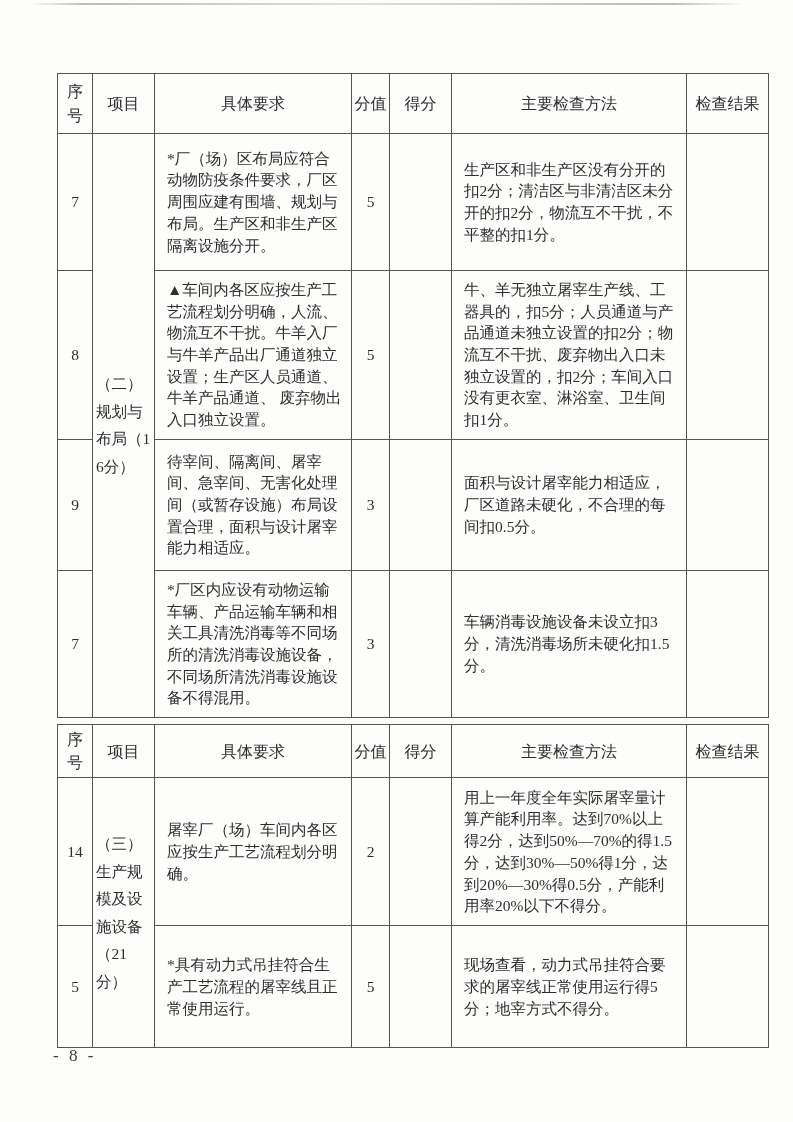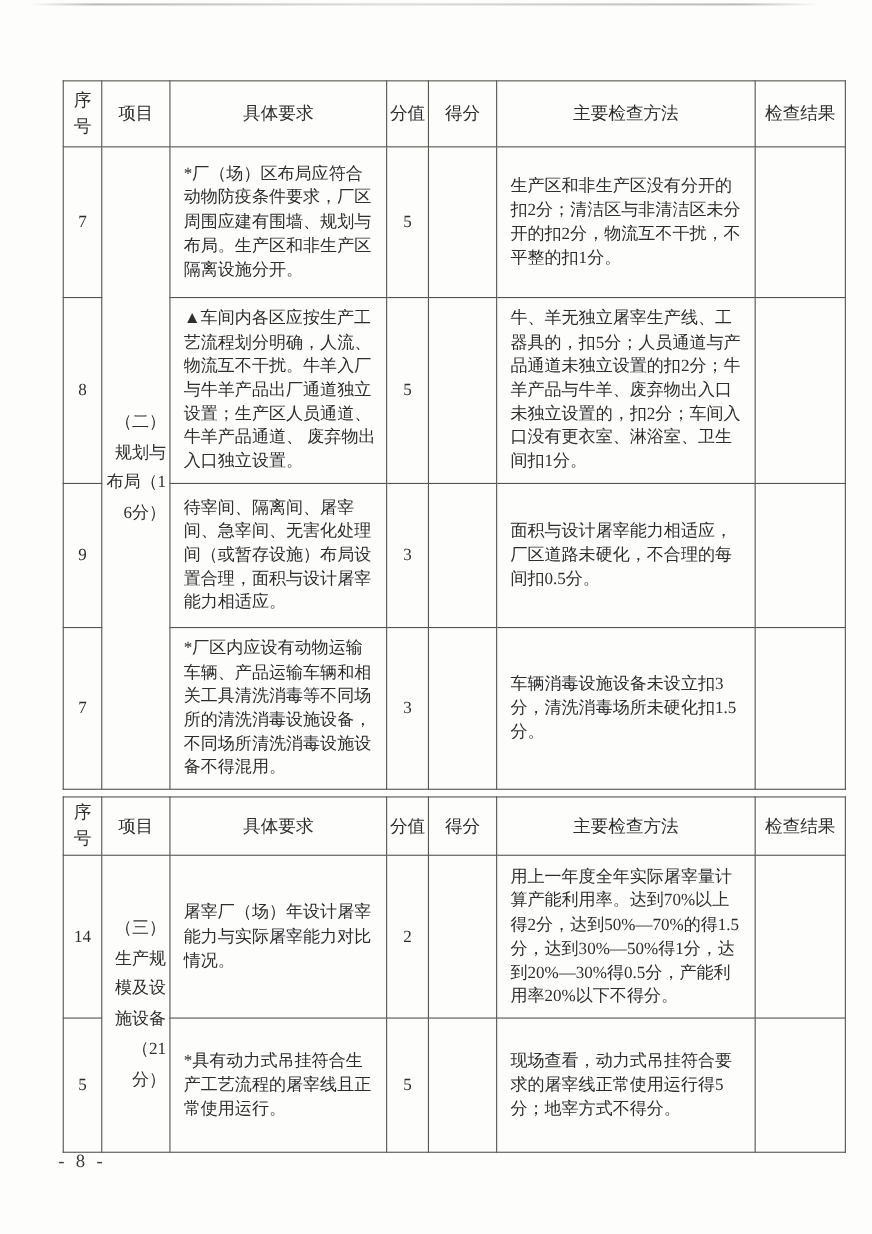--- a/index.html
+++ b/index.html
@@ -48,21 +48,21 @@
     word-break: break-all;
   }
   td { font-size: 15.5px; }
   td.cell-center { text-align: center; }
   td.cell-text {
     padding: 8px 8px 8px 12px;
     line-height: 1.40;
     text-align: left;
   }
   td.cell-category {
-    text-align: right;
+    text-align: left;
     line-height: 1.78;
     padding: 4px 3px;
     word-break: break-all;
     vertical-align: middle;
   }
   tr.row-head-a  { height: 60px; }
   tr.row-7       { height: 137px; }
   tr.row-8       { height: 167px; }
   tr.row-9       { height: 131px; }
   tr.row-10      { height: 142px; }
@@ -111,21 +111,21 @@
         <td class="cell-center">5</td>
         <td class="cell-center"></td>
         <td class="cell-text">生产区和非生产区没有分开的扣2分；清洁区与非清洁区未分开的扣2分，物流互不干扰，不平整的扣1分。</td>
         <td class="cell-center"></td>
       </tr>
       <tr class="row-8">
         <td class="cell-center">8</td>
         <td class="cell-text">▲车间内各区应按生产工艺流程划分明确，人流、物流互不干扰。牛羊入厂与牛羊产品出厂通道独立设置；生产区人员通道、牛羊产品通道、 废弃物出入口独立设置。</td>
         <td class="cell-center">5</td>
         <td class="cell-center"></td>
-        <td class="cell-text">牛、羊无独立屠宰生产线、工器具的，扣5分；人员通道与产品通道未独立设置的扣2分；牛羊产品与牛羊、废弃物出入口未独立设置的，扣2分；车间入口没有更衣室、淋浴室、卫生间扣1分。</td>
+        <td class="cell-text">牛、羊无独立屠宰生产线、工器具的，扣5分；人员通道与产品通道未独立设置的扣2分；物流互不干扰、废弃物出入口未独立设置的，扣2分；车间入口没有更衣室、淋浴室、卫生间扣1分。</td>
         <td class="cell-center"></td>
       </tr>
       <tr class="row-9">
         <td class="cell-center">9</td>
         <td class="cell-text">待宰间、隔离间、屠宰间、急宰间、无害化处理间（或暂存设施）布局设置合理，面积与设计屠宰能力相适应。</td>
         <td class="cell-center">3</td>
         <td class="cell-center"></td>
         <td class="cell-text">面积与设计屠宰能力相适应，厂区道路未硬化，不合理的每间扣0.5分。</td>
         <td class="cell-center"></td>
       </tr>
@@ -156,21 +156,21 @@
         <th>项目</th>
         <th>具体要求</th>
         <th>分值</th>
         <th>得分</th>
         <th>主要检查方法</th>
         <th>检查结果</th>
       </tr>
       <tr class="row-11">
         <td class="cell-center">14</td>
         <td class="cell-category" rowspan="2">（三）生产规模及设施设备（21分）</td>
-        <td class="cell-text">屠宰厂（场）年设计屠宰能力与实际屠宰能力对比情况。</td>
+        <td class="cell-text">屠宰厂（场）车间内各区应按生产工艺流程划分明确。</td>
         <td class="cell-center">2</td>
         <td class="cell-center"></td>
         <td class="cell-text">用上一年度全年实际屠宰量计算产能利用率。达到70%以上得2分，达到50%—70%的得1.5分，达到30%—50%得1分，达到20%—30%得0.5分，产能利用率20%以下不得分。</td>
         <td class="cell-center"></td>
       </tr>
       <tr class="row-12">
         <td class="cell-center">5</td>
         <td class="cell-text">*具有动力式吊挂符合生产工艺流程的屠宰线且正常使用运行。</td>
         <td class="cell-center">5</td>
         <td class="cell-center"></td>

